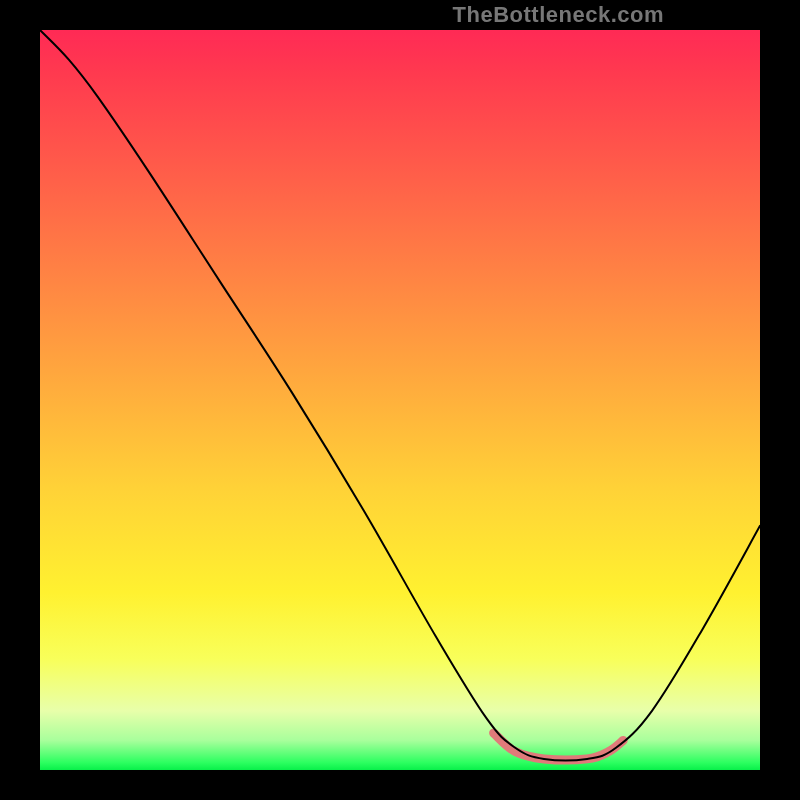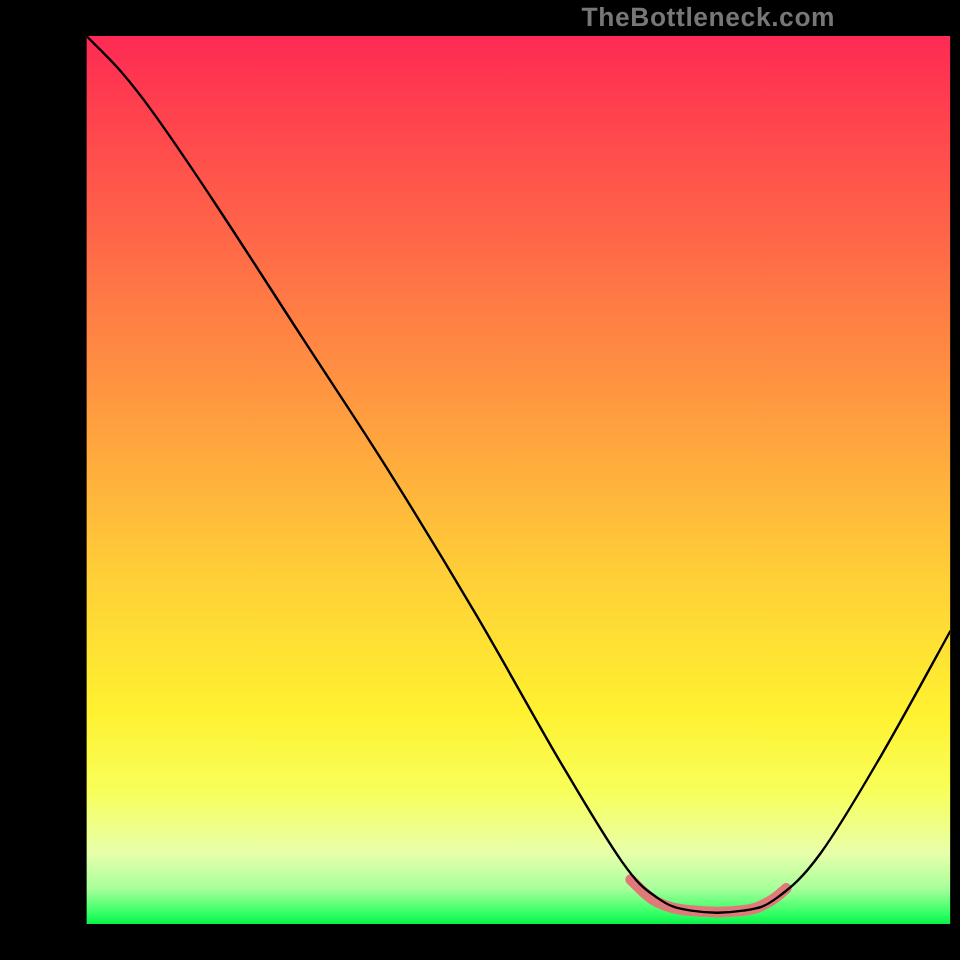--- a/index.html
+++ b/index.html
@@ -9,21 +9,20 @@
     height: 800px;
     background: #000;
     font-family: Arial, Helvetica, sans-serif;
     overflow: hidden;
   }
   .frame {
     position: relative;
     width: 676px;
     height: 800px;
     background: #000;
-    margin-left: 32px;
   }
   .watermark {
     position: absolute;
     top: 2px;
     right: 12px;
     color: #777;
     font-size: 22px;
     font-weight: 600;
     letter-spacing: 0.5px;
     z-index: 5;

